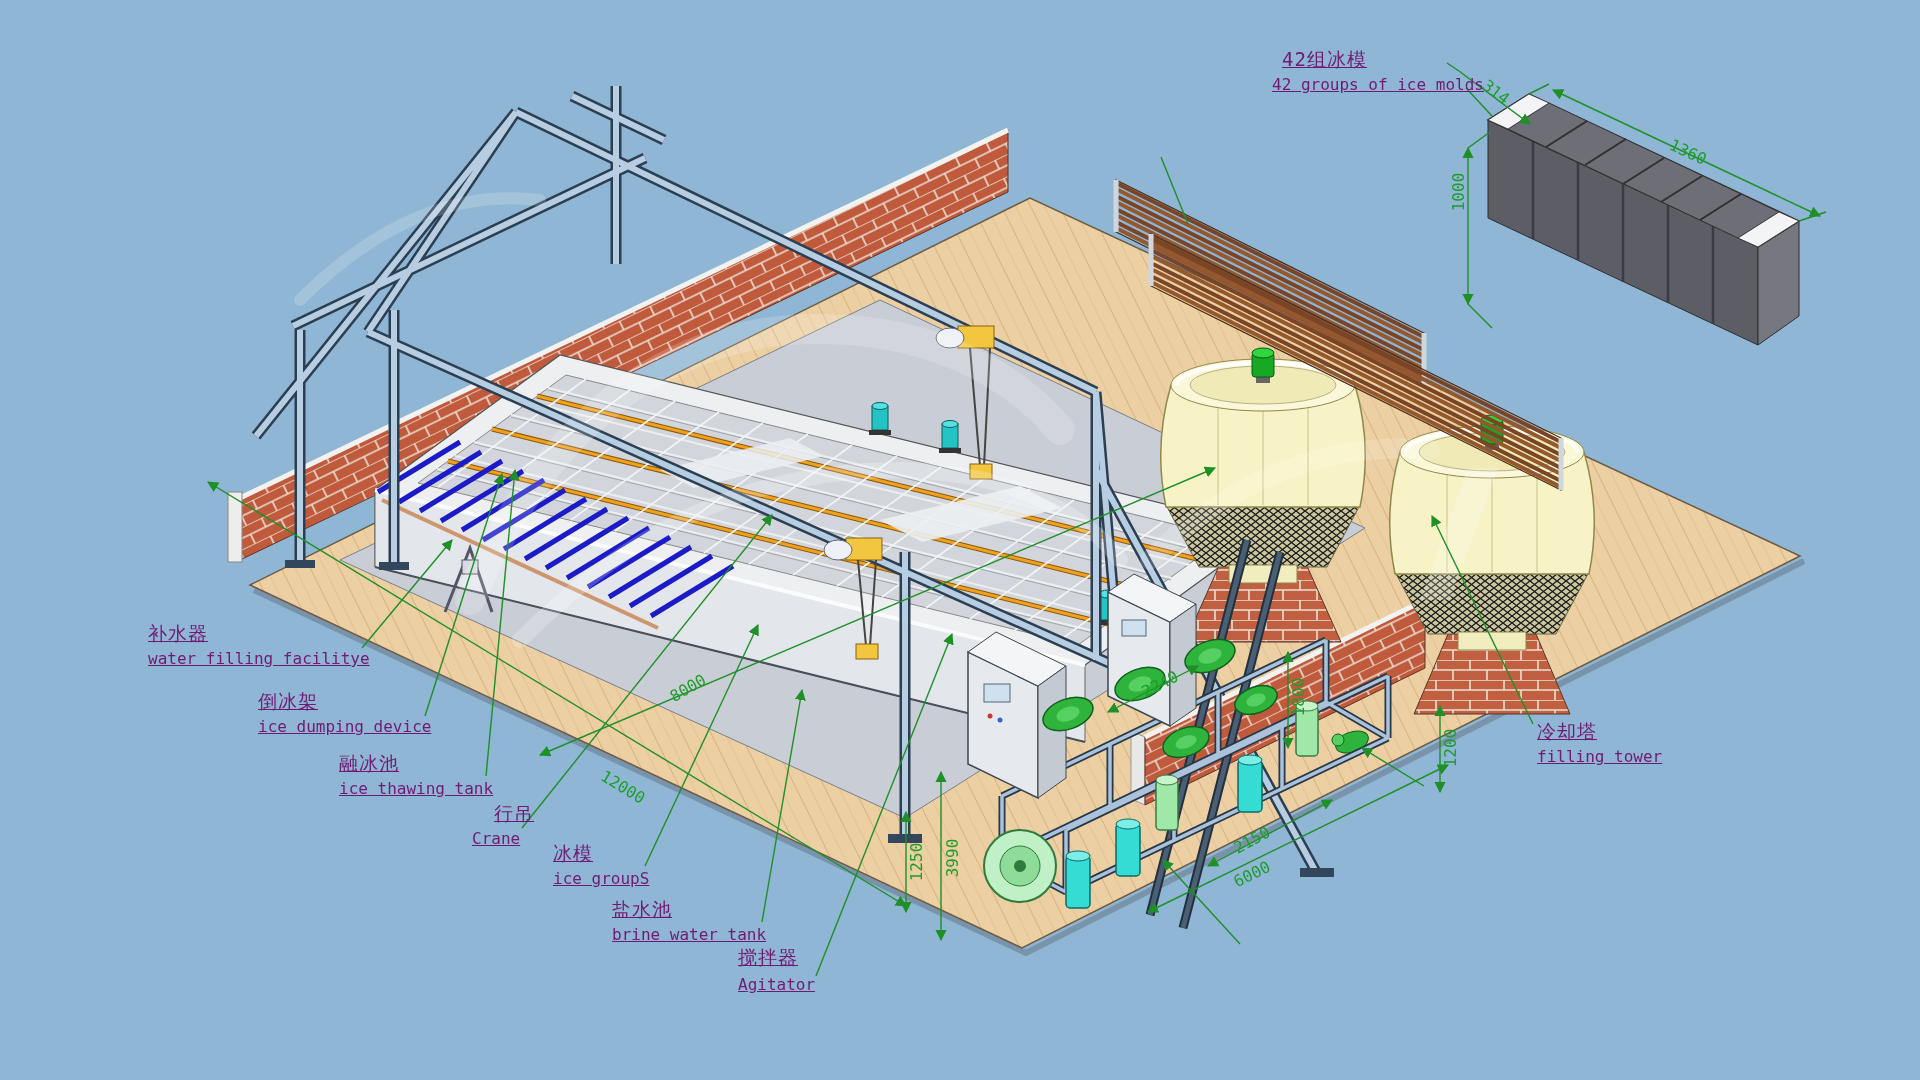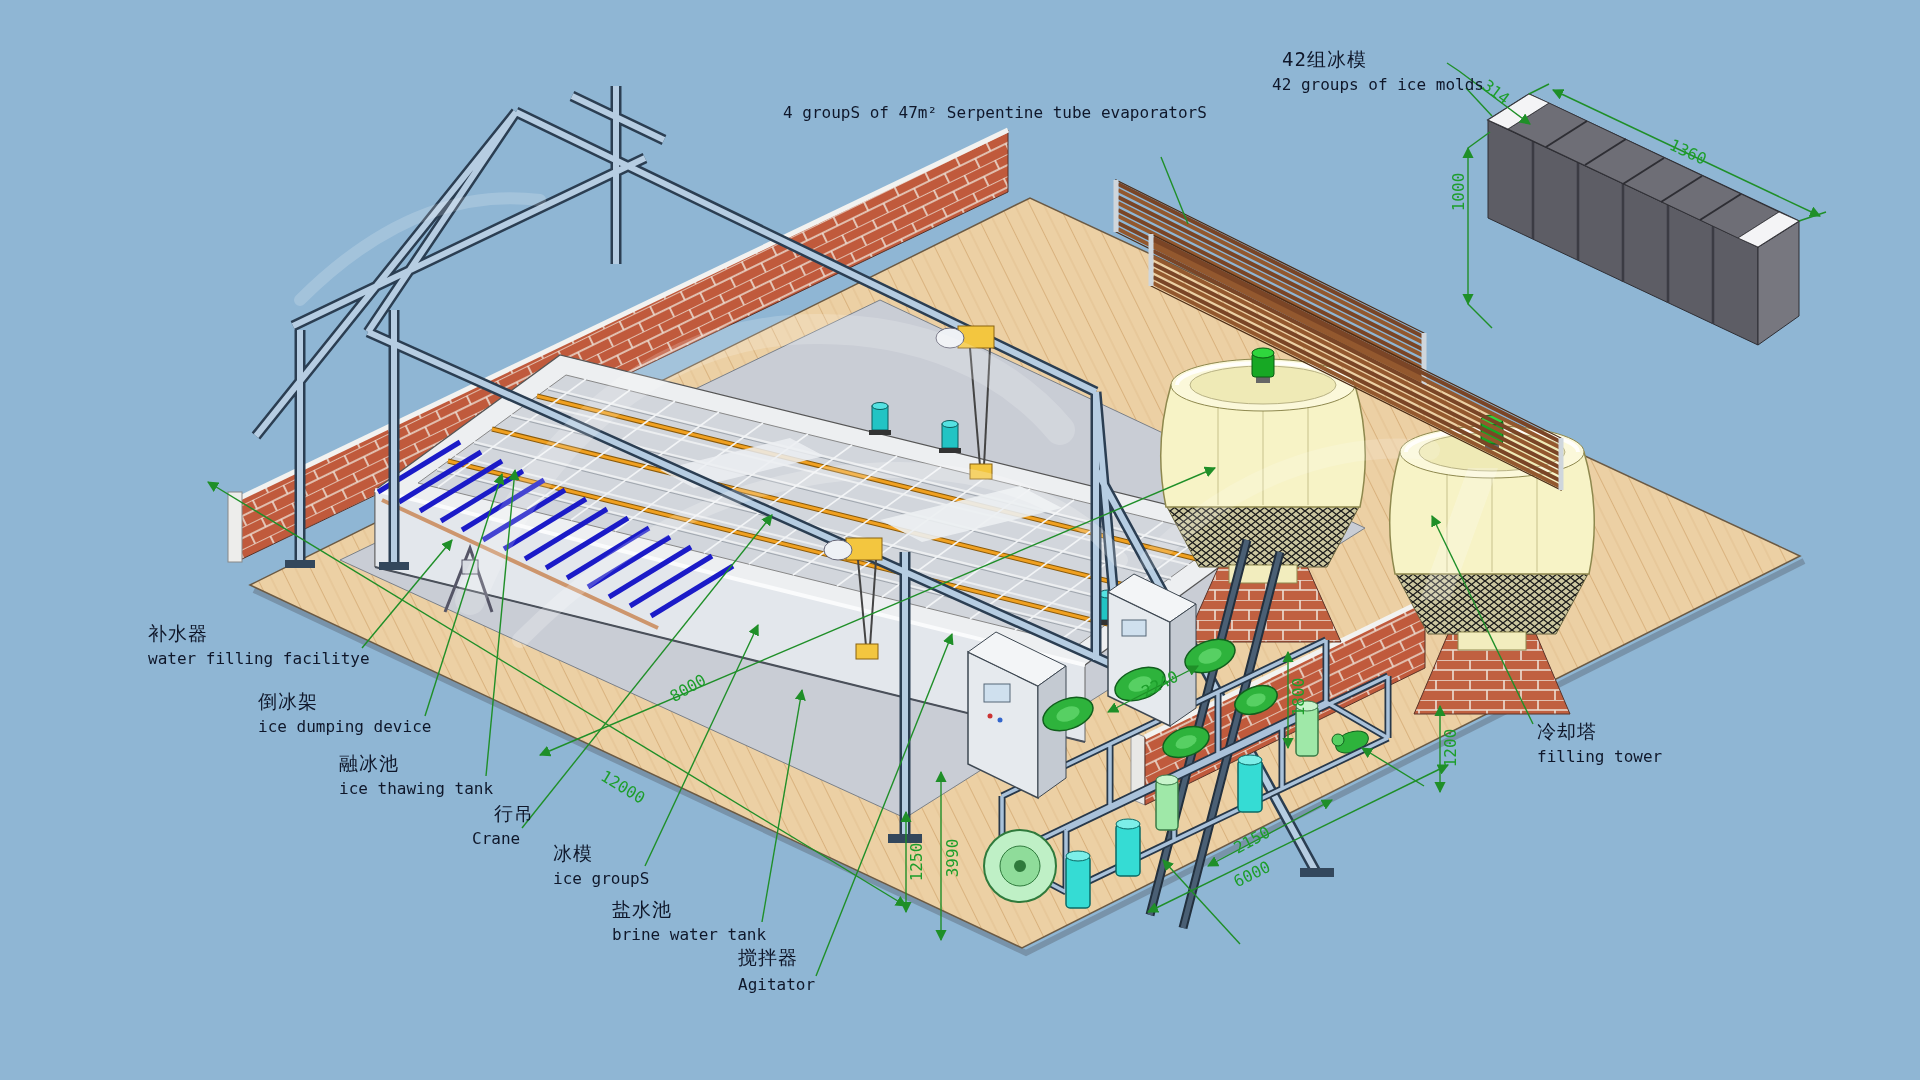--- a/index.html
+++ b/index.html
@@ -1,19 +1,19 @@
 <!DOCTYPE html>
 <html><head>
 <meta charset="utf-8">
 <style>
   html,body{margin:0;padding:0;background:#8fb6d4;}
   .stage{position:relative;width:1920px;height:1080px;background:#8fb6d4;overflow:hidden;
          font-family:"DejaVu Sans Mono","Liberation Mono",monospace;}
   svg.scene{position:absolute;left:0;top:0;}
-  .lbl{position:absolute;color:#0f172a;line-height:26px;white-space:nowrap;}
+  .lbl{position:absolute;color:#701a75;line-height:26px;white-space:nowrap;text-decoration:underline;}
   .lbl .zh{font-size:19px;letter-spacing:1px;}
   .lbl .en{font-size:16px;}
   .dim{position:absolute;color:#1d9e2b;font-size:16px;white-space:nowrap;
        transform:translate(-50%,-50%) rotate(var(--r,0deg));}
 </style>
 </head>
 <body>
 
 <div class="stage">
 
@@ -390,21 +390,20 @@
     <line x1="816" y1="976" x2="952" y2="634" marker-end="url(#ar)"></line>
     <line x1="1533" y1="724" x2="1432" y2="516" marker-end="url(#ar)"></line>
     <line x1="1424" y1="786" x2="1362" y2="748" marker-end="url(#ar)"></line>
     <line x1="1240" y1="944" x2="1163" y2="860" marker-end="url(#ar)"></line>
     <line x1="1161" y1="157" x2="1188" y2="224"></line>
     <line x1="1466" y1="88" x2="1492" y2="116"></line>
   </g>
 </svg>
 
 <div class="lbl" style="left:783px;top:100px">
-  <div class="en">4 groupS of 47m² Serpentine tube evaporatorS</div>
 </div>
 
 <div class="lbl" style="left:1272px;top:46px">
   <div class="zh" style="margin-left:10px">42组冰模</div>
   <div class="en">42 groups of ice molds</div>
 </div>
 
 <div class="lbl" style="left:258px;top:688px">
   <div class="zh">倒冰架</div>
   <div class="en">ice dumping device</div>

